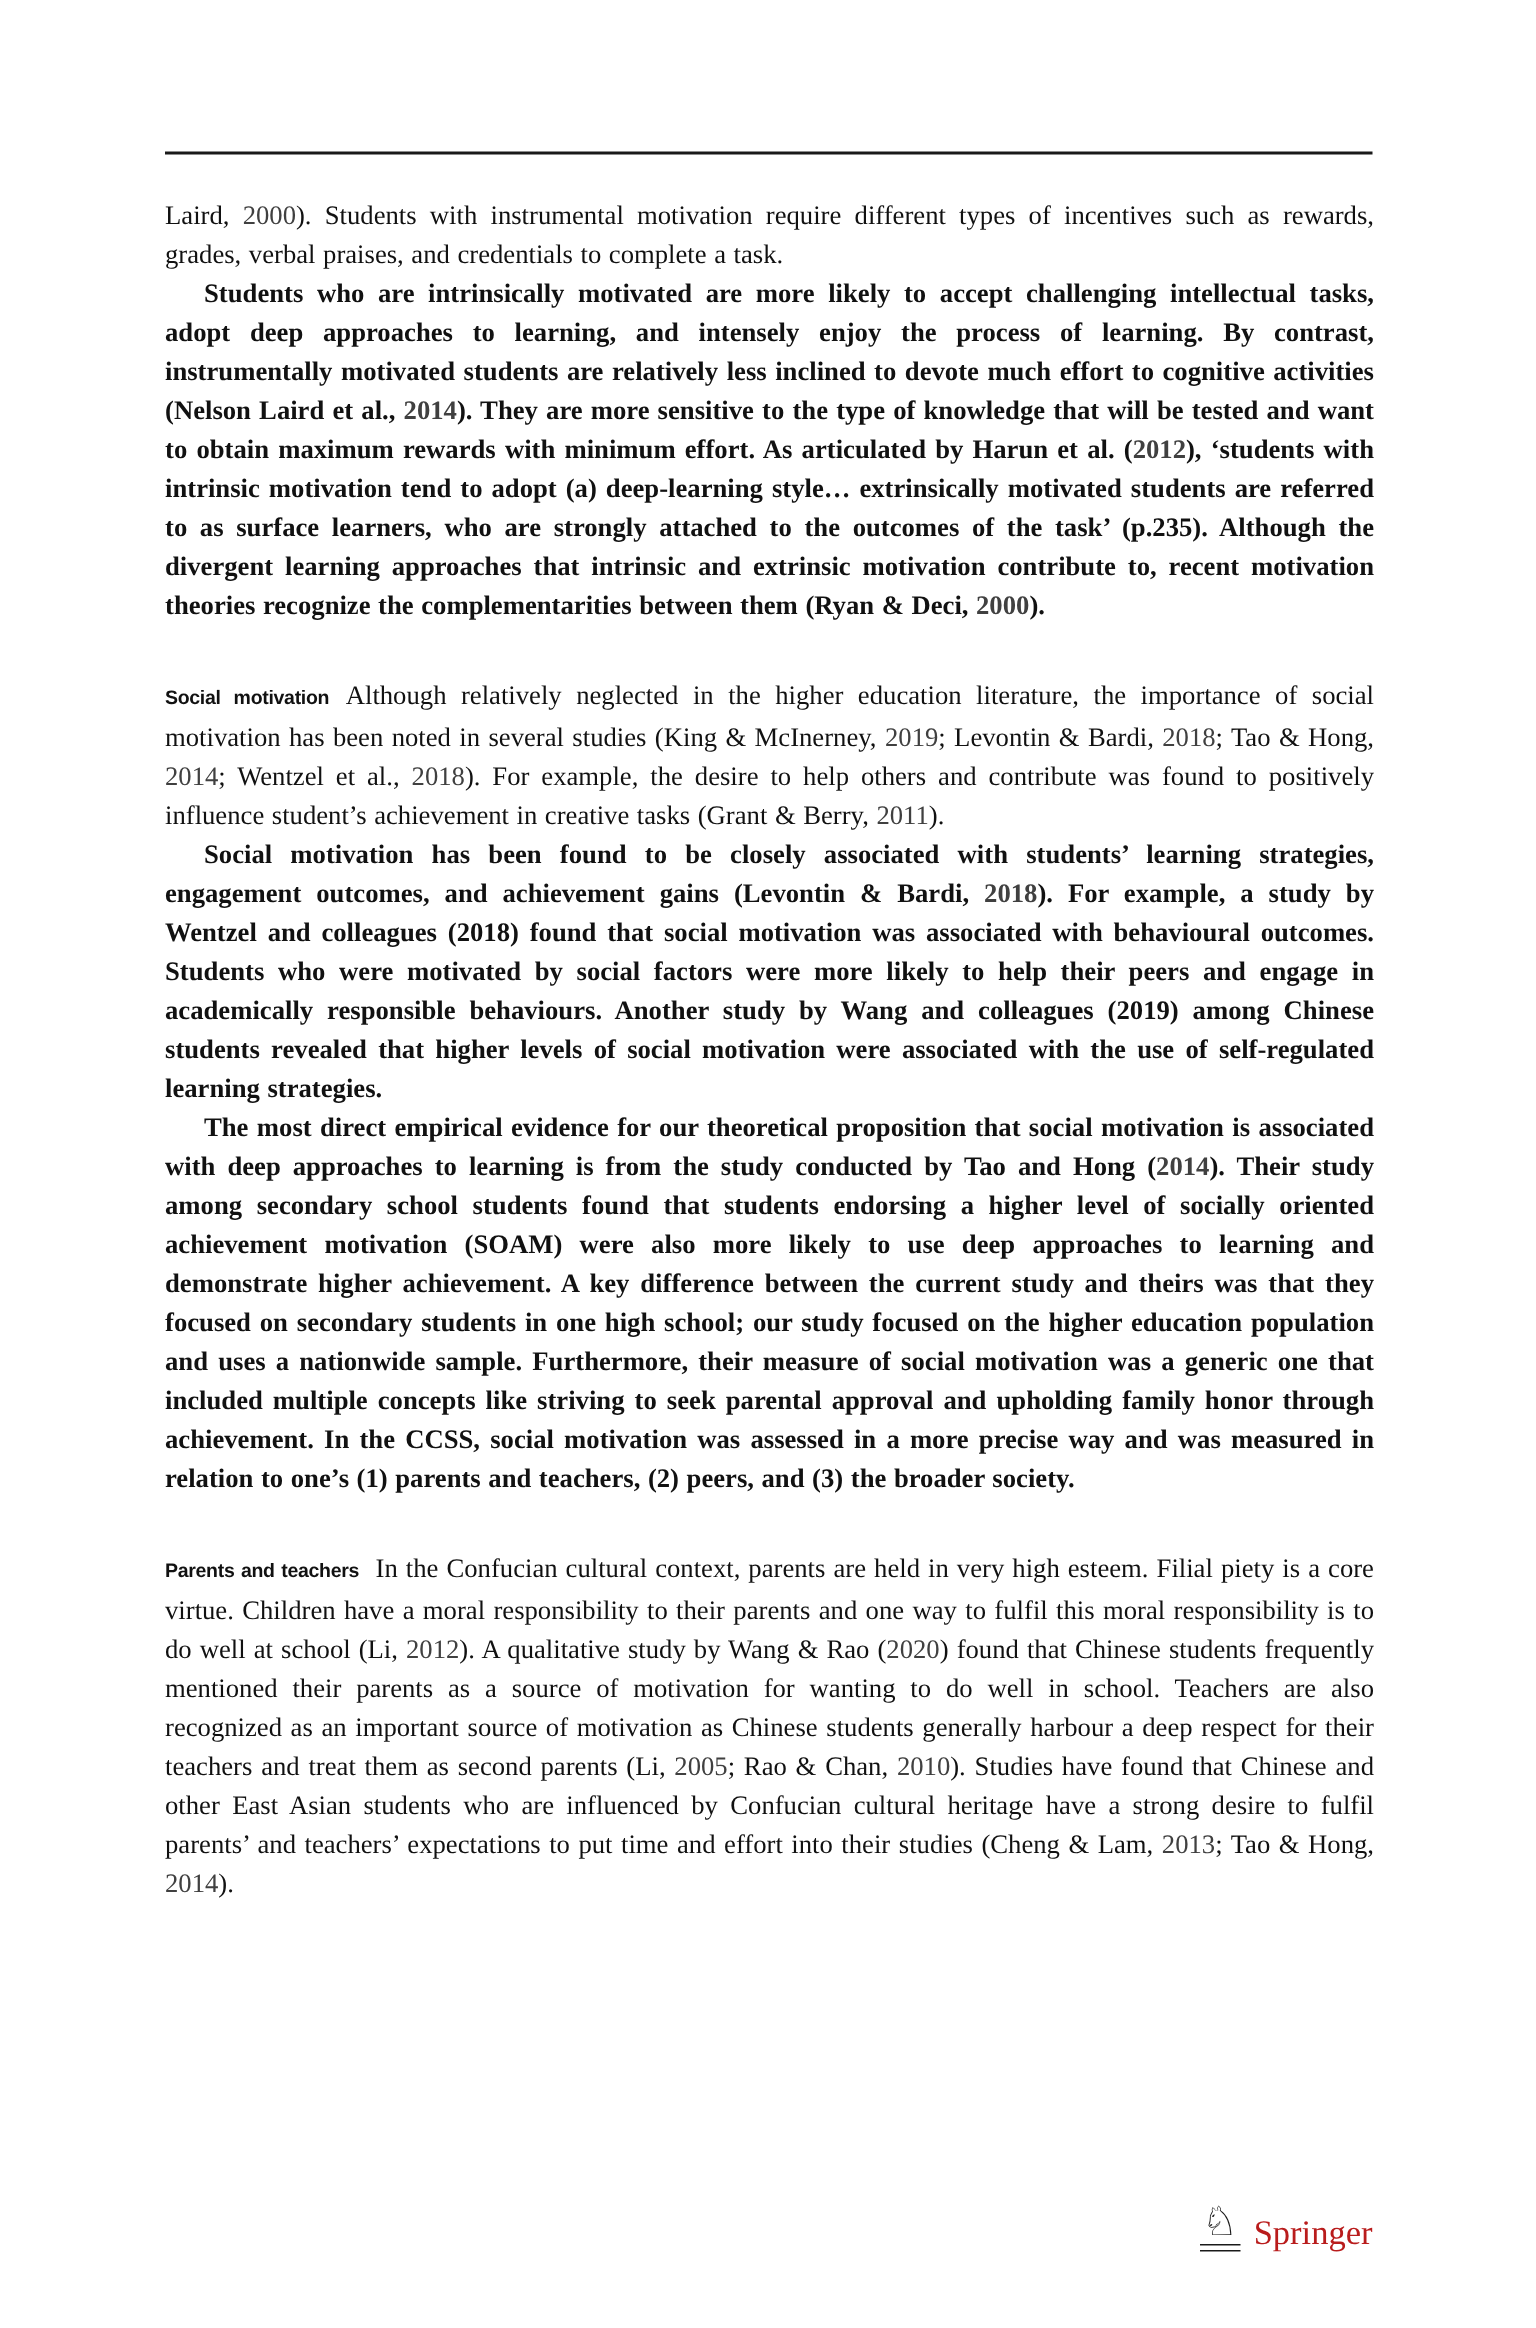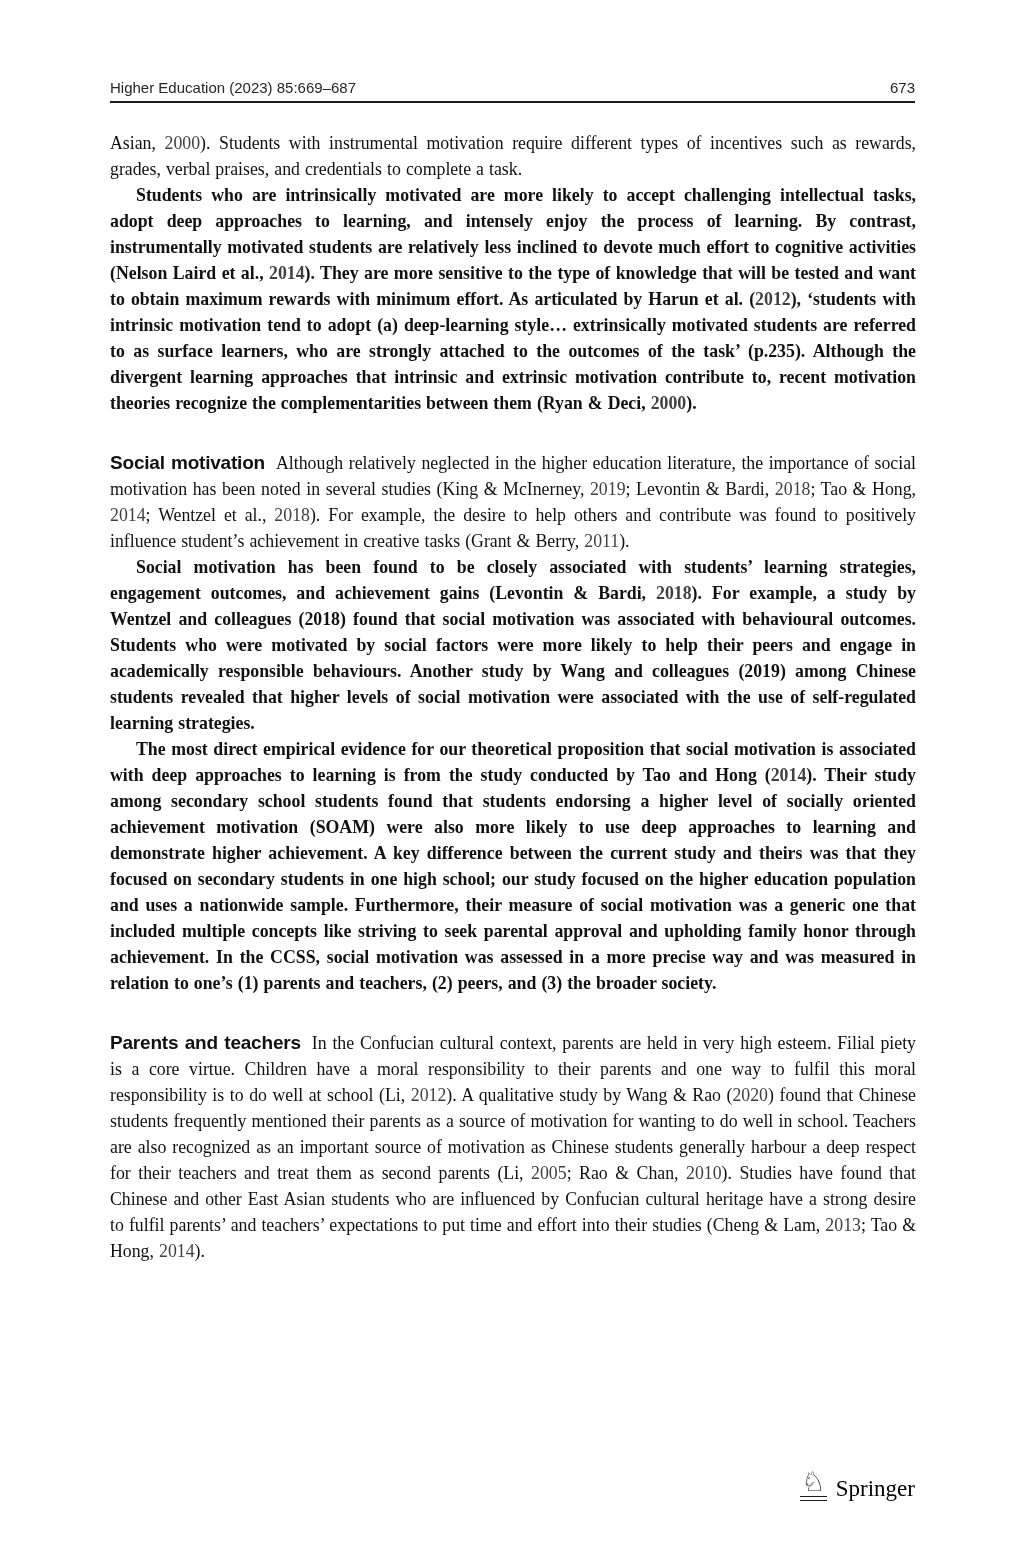--- a/index.html
+++ b/index.html
@@ -42,21 +42,21 @@
     word-spacing: 0.6px;
     color: #111111;
     text-align: justify;
   }
   p.para { margin: 0; }
   p.para.indent { text-indent: 26px; font-weight: bold; }
   p.para.section { margin-top: 34px; }
   .run-head {
     font-family: "Liberation Sans", sans-serif;
     font-weight: bold;
-    font-size: 19px;
+    font-size: 13px;
     letter-spacing: -0.2px;
     margin-right: 11px;
   }
   .cite-link {
     color: #404040;
     cursor: pointer;
   }
   .page-footer {
     position: absolute;
     right: 109px;
@@ -81,38 +81,34 @@
     width: 27px;
     height: 5px;
     border-top: 1.6px solid #1a1a1a;
     border-bottom: 1.6px solid #1a1a1a;
     margin-top: 1px;
     box-sizing: border-box;
   }
   .publisher-name {
     font-family: "Liberation Serif", serif;
     font-size: 23px;
-    color: #000000;
+    color: #b91c1c;
     line-height: 1.1;
   }
 </style>
 </head>
 <body>
 
 <div class="page">
 
-  <div class="running-header">
-    <span>Higher Education (2023) 85:669–687</span>
-    <span>673</span>
-  </div>
 
   <div class="header-rule"></div>
 
   <article class="article-body">
-      <p class="para"><span>Asian, </span><span class="cite-link">2000</span><span>). Students with instrumental motivation require different types of incentives such as rewards, grades, verbal praises, and credentials to complete a task.</span></p>
+      <p class="para"><span>Laird, </span><span class="cite-link">2000</span><span>). Students with instrumental motivation require different types of incentives such as rewards, grades, verbal praises, and credentials to complete a task.</span></p>
       <p class="para indent"><span>Students who are intrinsically motivated are more likely to accept challenging intellectual tasks, adopt deep approaches to learning, and intensely enjoy the process of learning. By contrast, instrumentally motivated students are relatively less inclined to devote much effort to cognitive activities (Nelson Laird et al., </span><span class="cite-link">2014</span><span>). They are more sensitive to the type of knowledge that will be tested and want to obtain maximum rewards with minimum effort. As articulated by Harun et al. (</span><span class="cite-link">2012</span><span>), ‘students with intrinsic motivation tend to adopt (a) deep-learning style… extrinsically motivated students are referred to as surface learners, who are strongly attached to the outcomes of the task’ (p.235). Although the divergent learning approaches that intrinsic and extrinsic motivation contribute to, recent motivation theories recognize the complementarities between them (Ryan &amp; Deci, </span><span class="cite-link">2000</span><span>).</span></p>
       <p class="para section"><span class="run-head">Social motivation</span><span>Although relatively neglected in the higher education literature, the importance of social motivation has been noted in several studies (King &amp; McInerney, </span><span class="cite-link">2019</span><span>; Levontin &amp; Bardi, </span><span class="cite-link">2018</span><span>; Tao &amp; Hong, </span><span class="cite-link">2014</span><span>; Wentzel et al., </span><span class="cite-link">2018</span><span>). For example, the desire to help others and contribute was found to positively influence student’s achievement in creative tasks (Grant &amp; Berry, </span><span class="cite-link">2011</span><span>).</span></p>
       <p class="para indent"><span>Social motivation has been found to be closely associated with students’ learning strategies, engagement outcomes, and achievement gains (Levontin &amp; Bardi, </span><span class="cite-link">2018</span><span>). For example, a study by Wentzel and colleagues (2018) found that social motivation was associated with behavioural outcomes. Students who were motivated by social factors were more likely to help their peers and engage in academically responsible behaviours. Another study by Wang and colleagues (2019) among Chinese students revealed that higher levels of social motivation were associated with the use of self-regulated learning strategies.</span></p>
       <p class="para indent"><span>The most direct empirical evidence for our theoretical proposition that social motivation is associated with deep approaches to learning is from the study conducted by Tao and Hong (</span><span class="cite-link">2014</span><span>). Their study among secondary school students found that students endorsing a higher level of socially oriented achievement motivation (SOAM) were also more likely to use deep approaches to learning and demonstrate higher achievement. A key difference between the current study and theirs was that they focused on secondary students in one high school; our study focused on the higher education population and uses a nationwide sample. Furthermore, their measure of social motivation was a generic one that included multiple concepts like striving to seek parental approval and upholding family honor through achievement. In the CCSS, social motivation was assessed in a more precise way and was measured in relation to one’s (1) parents and teachers, (2) peers, and (3) the broader society.</span></p>
       <p class="para section"><span class="run-head">Parents and teachers</span><span>In the Confucian cultural context, parents are held in very high esteem. Filial piety is a core virtue. Children have a moral responsibility to their parents and one way to fulfil this moral responsibility is to do well at school (Li, </span><span class="cite-link">2012</span><span>). A qualitative study by Wang &amp; Rao (</span><span class="cite-link">2020</span><span>) found that Chinese students frequently mentioned their parents as a source of motivation for wanting to do well in school. Teachers are also recognized as an important source of motivation as Chinese students generally harbour a deep respect for their teachers and treat them as second parents (Li, </span><span class="cite-link">2005</span><span>; Rao &amp; Chan, </span><span class="cite-link">2010</span><span>). Studies have found that Chinese and other East Asian students who are influenced by Confucian cultural heritage have a strong desire to fulfil parents’ and teachers’ expectations to put time and effort into their studies (Cheng &amp; Lam, </span><span class="cite-link">2013</span><span>; Tao &amp; Hong, </span><span class="cite-link">2014</span><span>).</span></p>
     </article>
 
   <div class="page-footer">
     <span class="knight">
       <span class="knight-glyph">♘</span>

